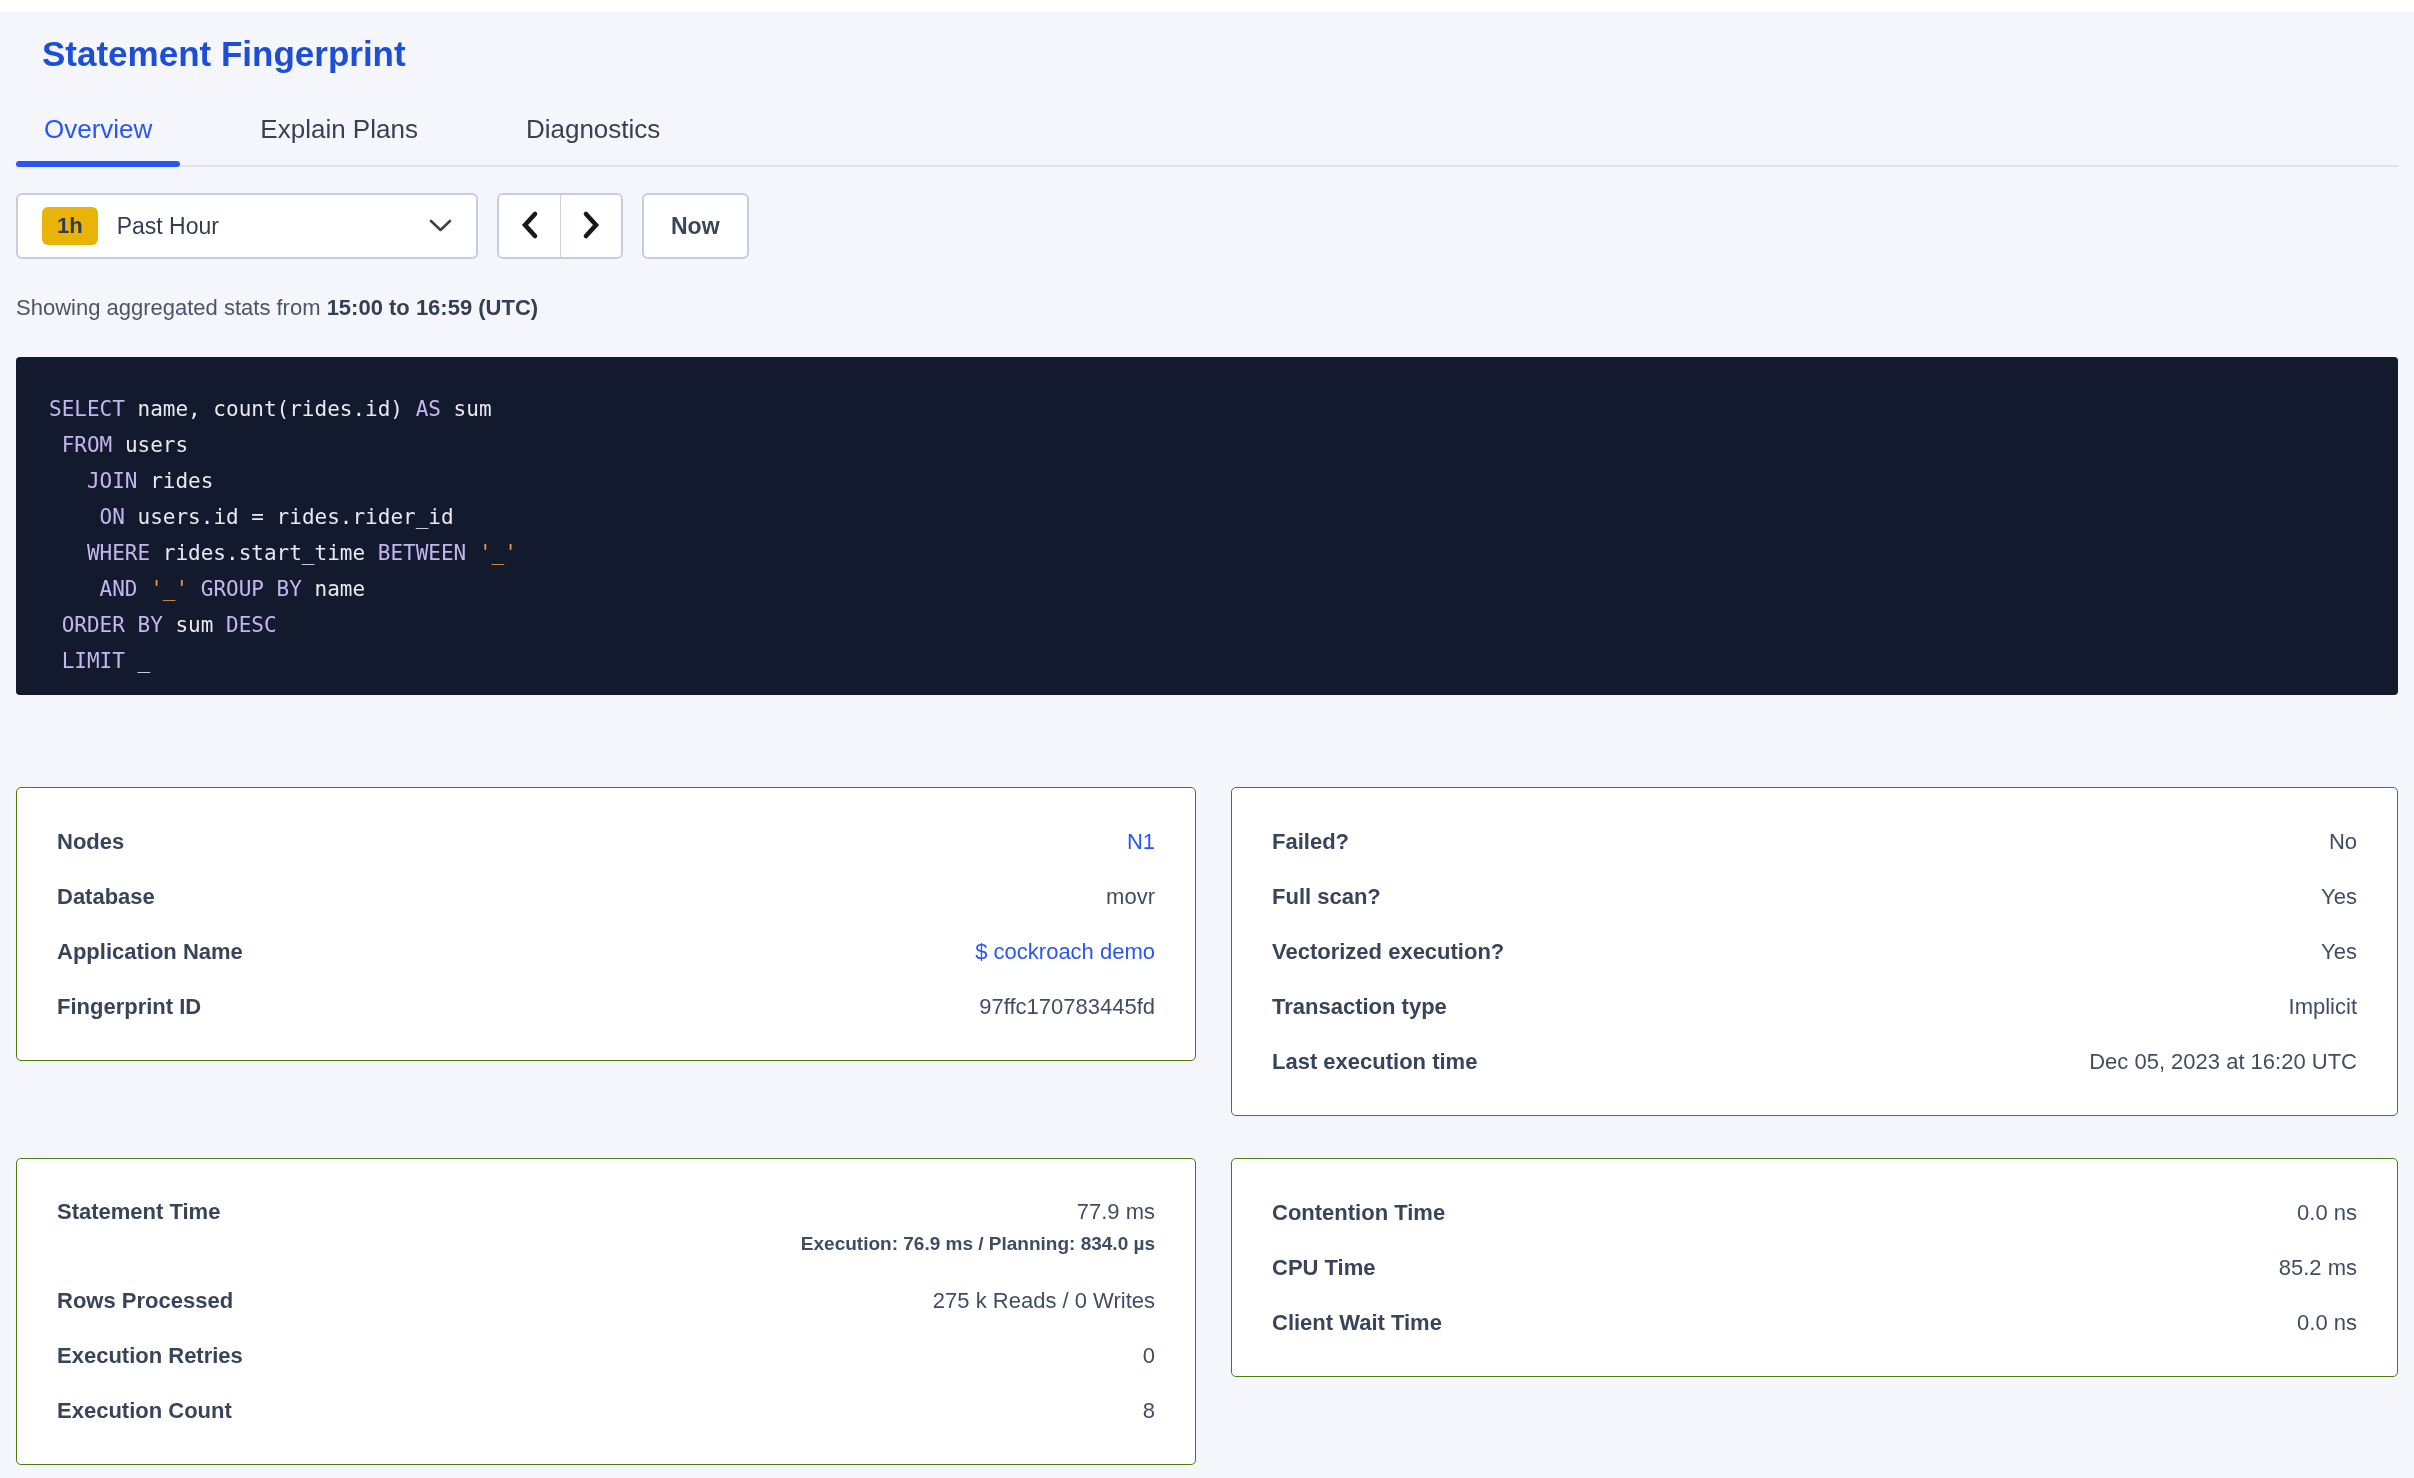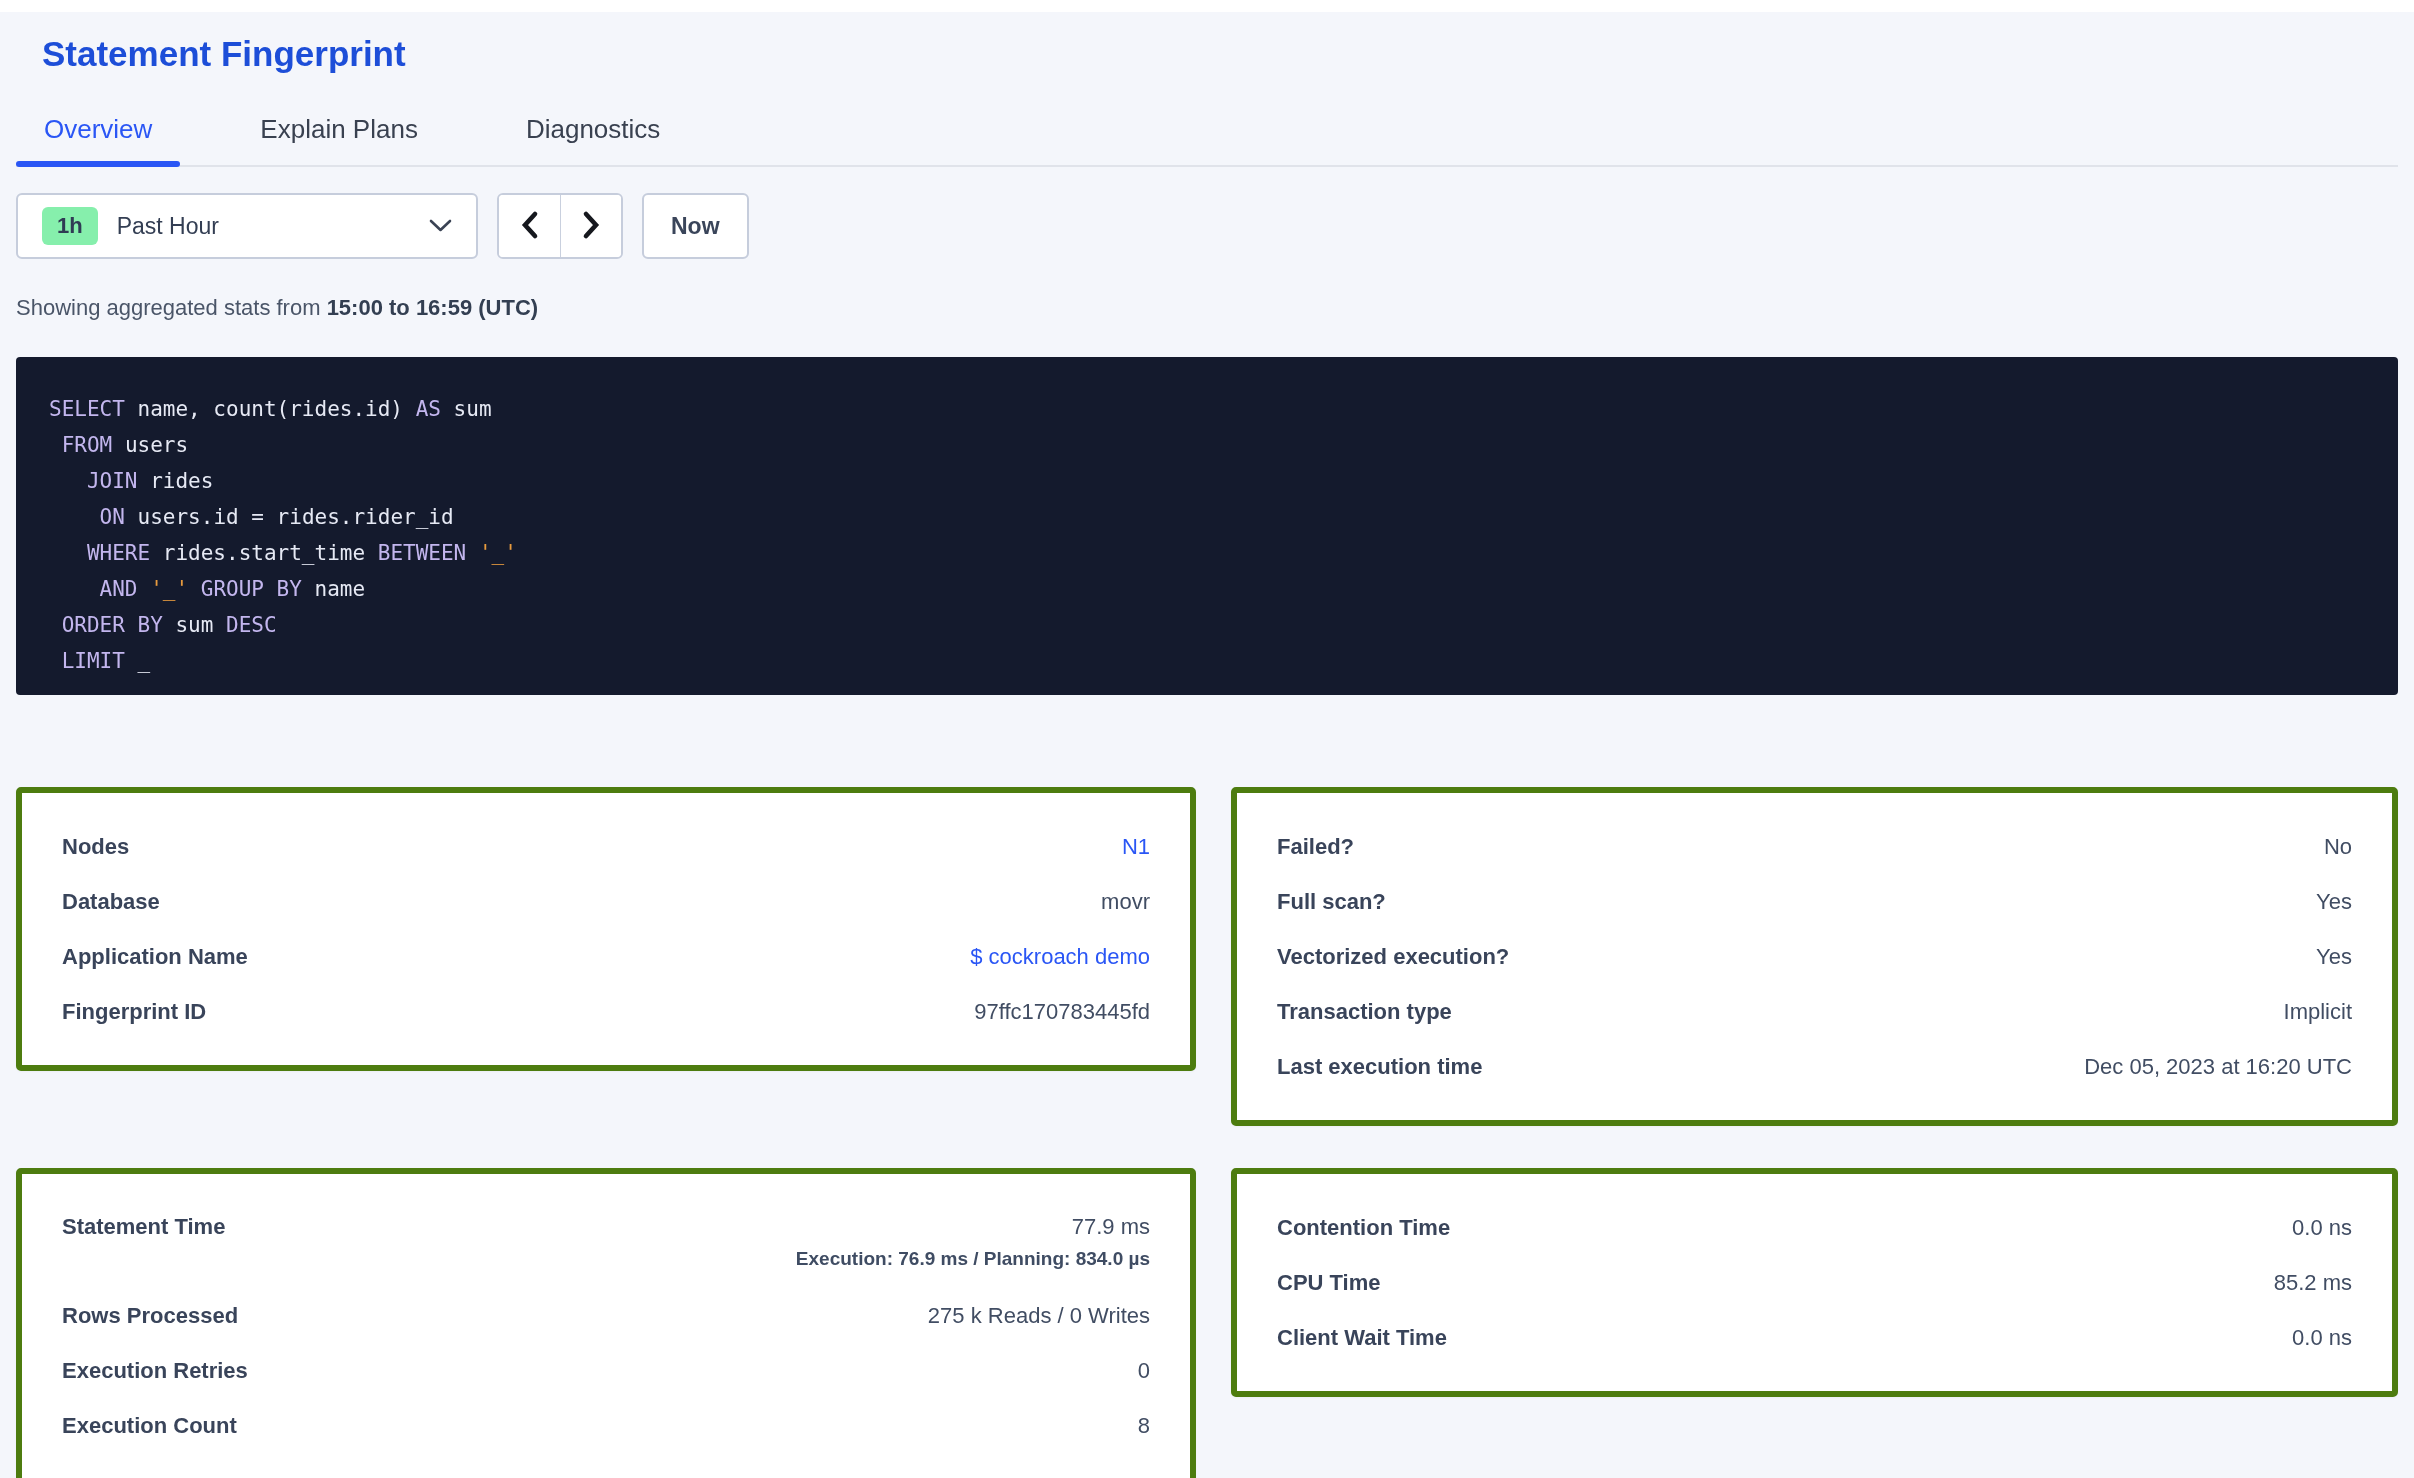--- a/index.html
+++ b/index.html
@@ -59,21 +59,21 @@
     height:66px;
     background:#FFFFFF;
     border:2px solid #C6CDDC;
     border-radius:6px;
     display:flex;
     align-items:center;
     padding:0 24px 0 24px;
     cursor:pointer;
   }
   .range-badge {
-    background:#86efac;
+    background:#eab308;
     color:#2F3B54;
     font-weight:700;
     font-size:22px;
     border-radius:6px;
     padding:6px 15px;
     margin-right:19px;
   }
   .range-label { font-size:23px; color:#333E53; }
   .range-caret { margin-left:auto; display:flex; align-items:center; }
 
@@ -140,21 +140,21 @@
   
   .cards-row {
     display:flex;
     align-items:flex-start;
     gap:35px;
   }
   .cards-row.first { margin-top:92px; }
   .cards-row.second { margin-top:42px; }
   .card {
     background:#FFFFFF;
-    border:6px solid #4d7c0f;
+    border:1px solid #4d7c0f;
     border-radius:5px;
     box-shadow:0 1px 2px rgba(60,80,110,0.04);
     padding:26px 40px;
   }
   .card.left-col  { width:1180px; }
   .card.right-col { width:1167px; }
 
   .kv-row {
     display:flex;
     justify-content:space-between;

